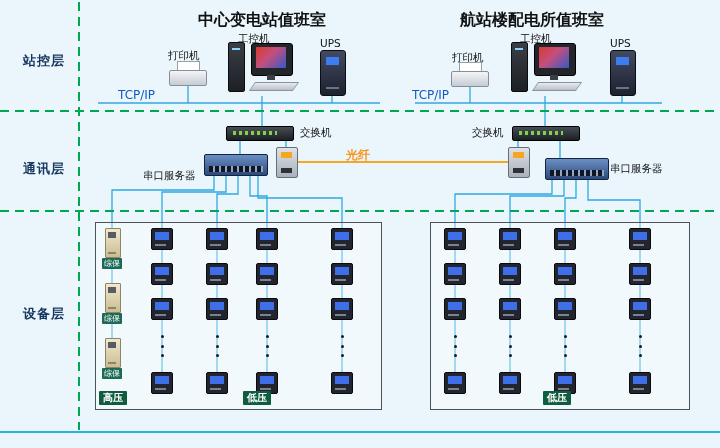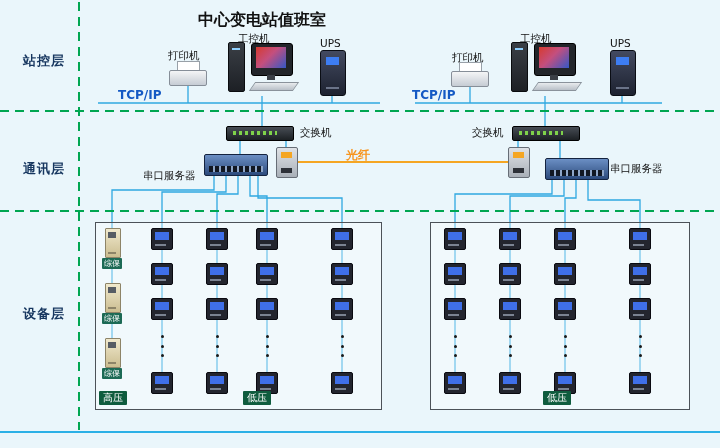--- a/index.html
+++ b/index.html
@@ -11,21 +11,21 @@
   .hdash { position:absolute; left:0; width:720px; height:2px;
            background:repeating-linear-gradient(90deg,#00a651 0 9px,transparent 9px 15px); }
   .vdash { position:absolute; top:2px; height:428px; width:2px;
            background:repeating-linear-gradient(180deg,#00a651 0 9px,transparent 9px 15px); }
   .bottomline { position:absolute; left:0; top:431px; width:720px; height:2px; background:#2bb0e6; }
 
   .layer-label { position:absolute; width:64px; text-align:center; font-size:13px; font-weight:bold;
                  color:#16365f; letter-spacing:1px; }
   .room-title { position:absolute; width:180px; text-align:center; font-size:16px; font-weight:bold; color:#111; }
   .lbl { position:absolute; font-size:10.5px; color:#111; white-space:nowrap; }
-  .tcpip { position:absolute; font-size:12px; font-weight:bold; color:#1459c4; }
+  .tcpip { position:absolute; font-size:12px; font-weight:normal; color:#1459c4; }
   .fiber-lbl { position:absolute; font-size:12px; font-weight:bold; color:#f7941d; }
 
   
   .printer { position:absolute; width:38px; height:25px; }
   .printer .paper { position:absolute; left:8px; top:0; width:21px; height:9px; background:#fff; border:1px solid #98a0a8; }
   .printer .pbody { position:absolute; left:0; bottom:0; width:36px; height:14px;
                     background:linear-gradient(#f4f5f6,#c6ccd4); border:1px solid #868e98; border-radius:2px; }
 
   
   .pc { position:absolute; width:72px; height:58px; }
@@ -78,21 +78,21 @@
 
   
   .prot { position:absolute; width:14px; height:28px; background:linear-gradient(#f0e9cd,#cbbd90);
           border:1px solid #8d8468; border-radius:1px; }
   .prot::before { content:""; position:absolute; left:2px; top:3px; width:8px; height:6px; background:#565c64; }
   .prot::after { content:""; position:absolute; left:2px; bottom:3px; width:8px; height:2px; background:#8d8468; }
 
   .badge { position:absolute; font-size:8px; line-height:11px; padding:0 2px; background:#1c6a55; color:#fff;
            border-radius:1px; white-space:nowrap; }
   .vbadge { position:absolute; font-size:10px; line-height:14px; padding:0 4px; background:#0f5c3e; color:#fff;
-            border-radius:1px; font-weight:normal; white-space:nowrap; }
+            border-radius:1px; font-weight:bold; white-space:nowrap; }
   .station-name { position:absolute; font-size:11px; color:#111; text-align:center; white-space:nowrap; }
 </style>
 </head>
 <body>
 
 <div class="canvas">
 
   <svg class="wires" width="720" height="448" viewBox="0 0 720 448">
     <g stroke="#2fa8e1" stroke-width="1.3" fill="none">
 
@@ -161,20 +161,21 @@
   <div class="ups" style="left:320px;top:50px"></div>
   <div class="tcpip" style="left:118px;top:88px">TCP/IP</div>
   <div class="switch" style="left:226px;top:126px"></div>
   <div class="lbl" style="left:300px;top:126px">交换机</div>
   <div class="serial" style="left:204px;top:154px"></div>
   <div class="lbl" style="left:143px;top:169px">串口服务器</div>
   <div class="conv" style="left:276px;top:147px"></div>
 
   <div class="fiber-lbl" style="left:346px;top:147px">光纤</div>
 
+  <div class="room-title" style="left:442px;top:10px">航站楼配电所值班室</div>
   <div class="lbl" style="left:520px;top:32px">工控机</div>
   <div class="lbl" style="left:452px;top:51px">打印机</div>
   <div class="printer" style="left:451px;top:62px">
     <span class="paper"></span>
       <span class="pbody"></span>
   </div>
   <div class="pc" style="left:511px;top:40px">
     <span class="tower"></span>
     <span class="monitor">
         <span class="screen"></span>

